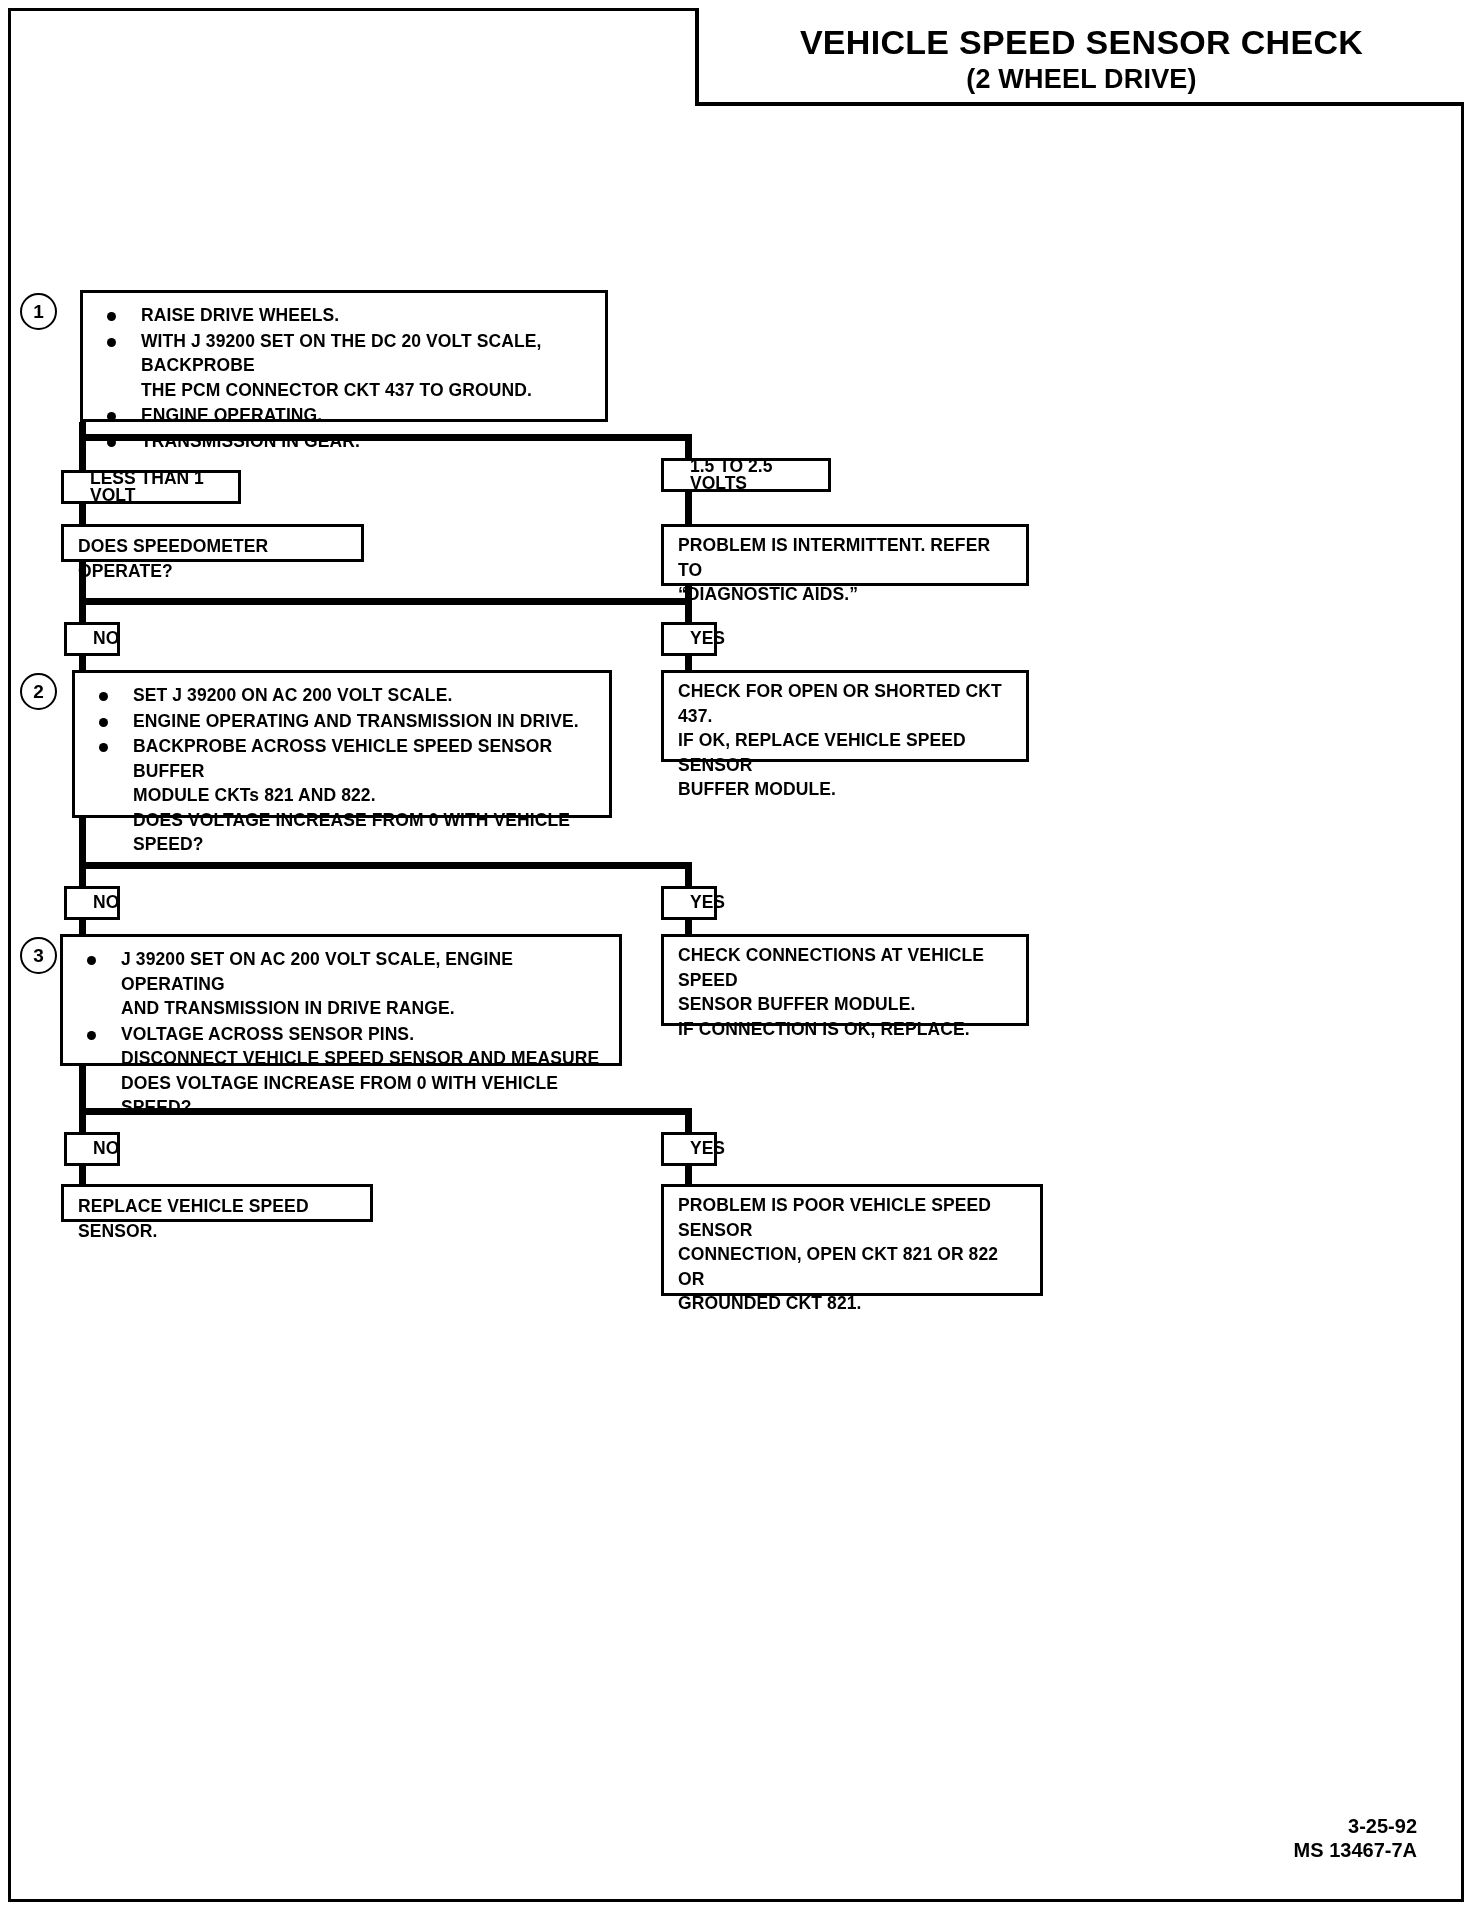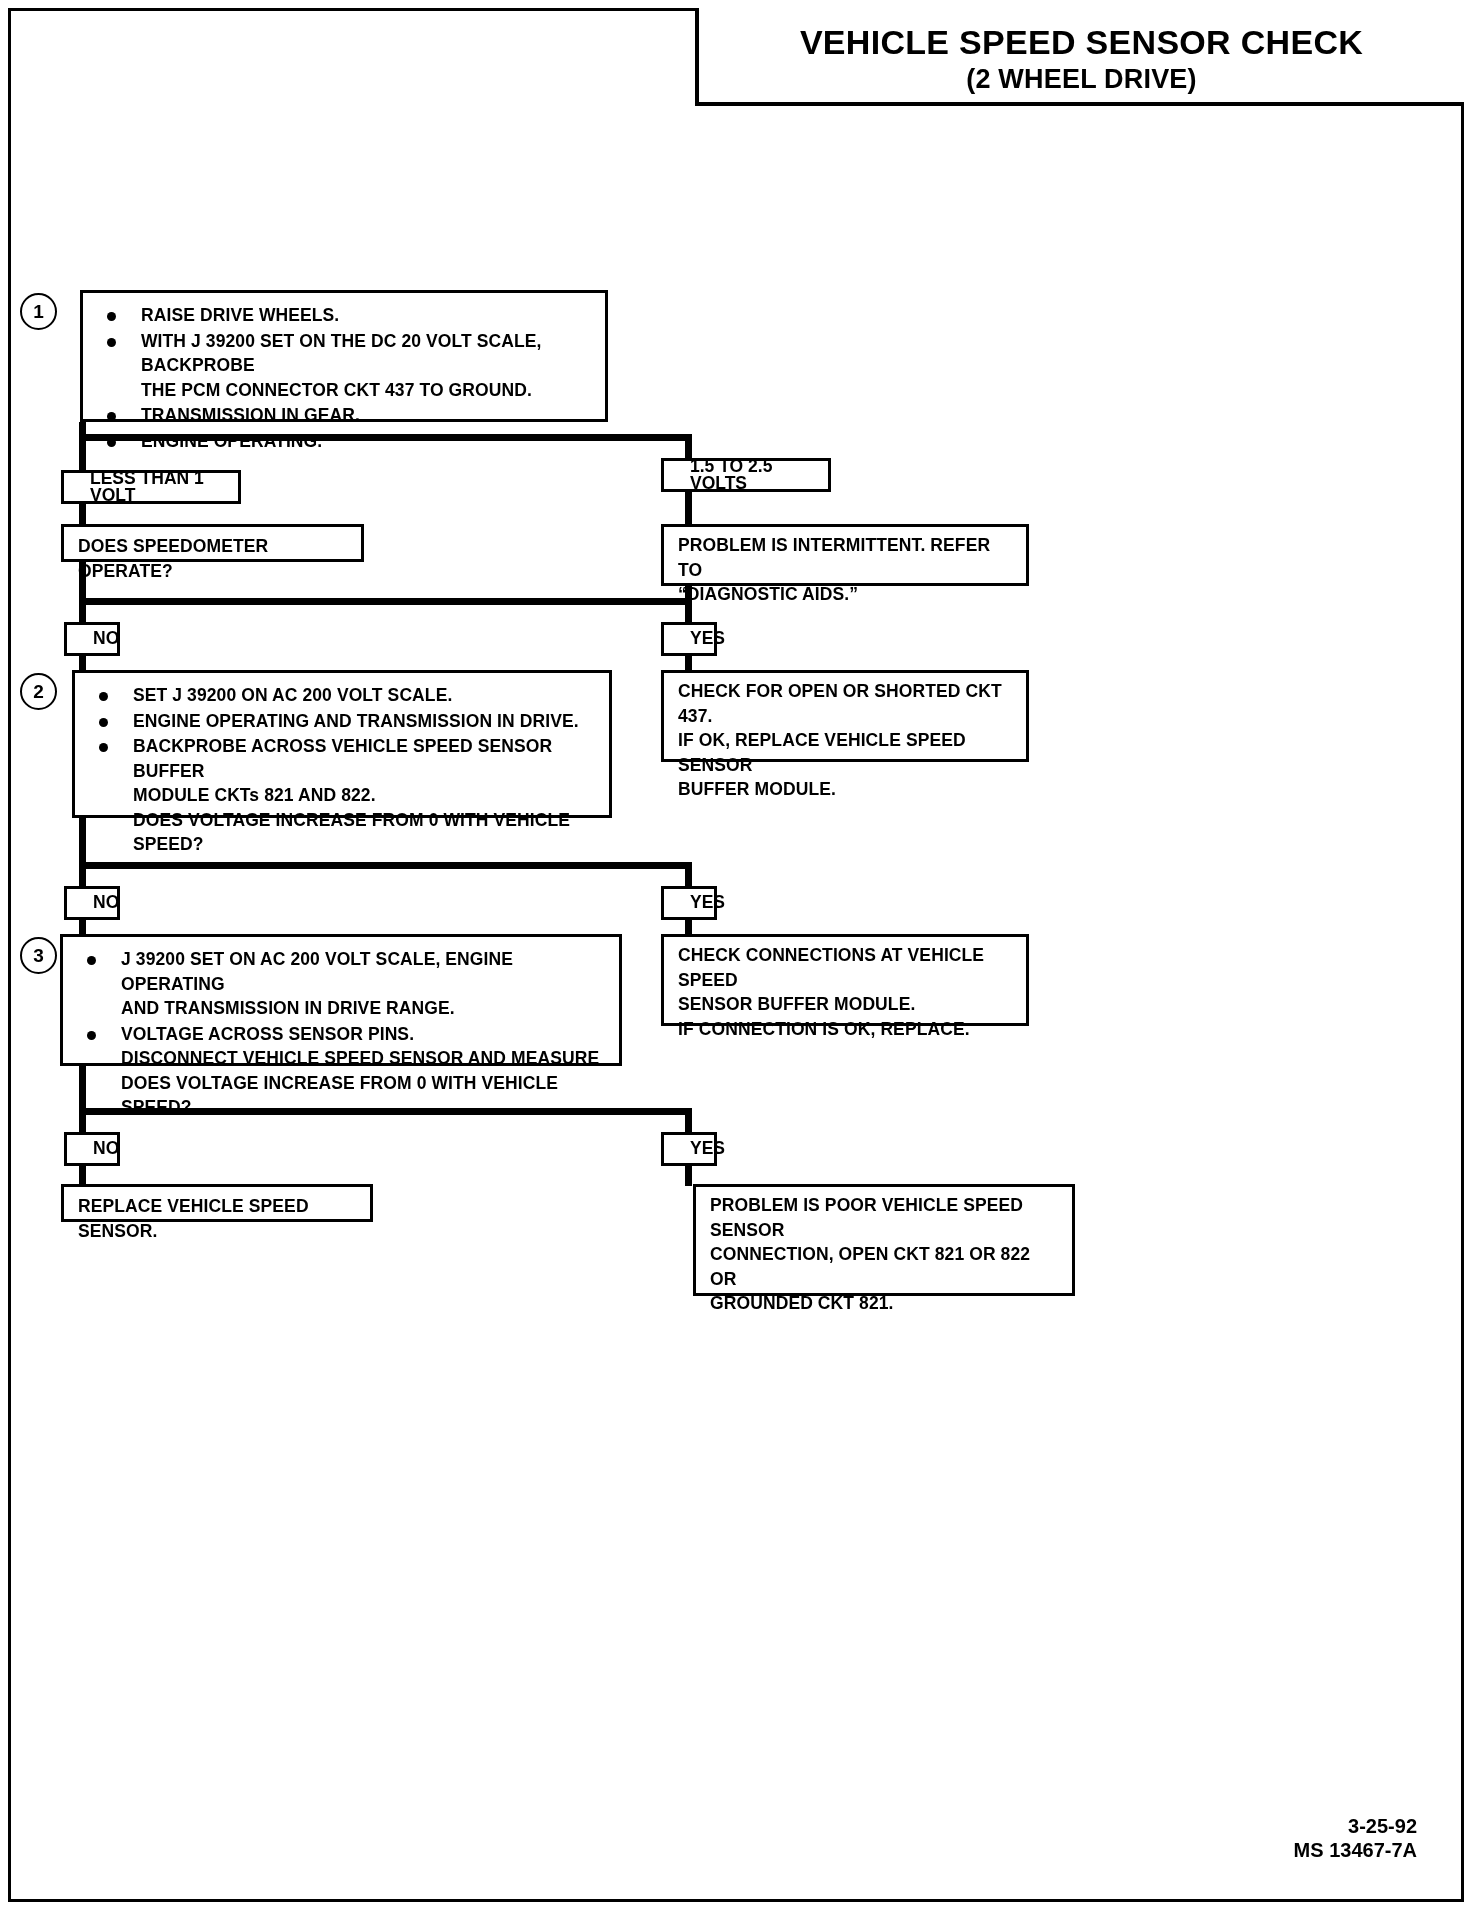--- a/index.html
+++ b/index.html
@@ -125,25 +125,25 @@
         <span class="dot"></span>
         <span class="cont">RAISE DRIVE WHEELS.</span>
       </li>
       <li>
         <span class="dot"></span>
         <span class="cont">WITH J 39200 SET ON THE DC 20 VOLT SCALE, BACKPROBE</span>
         <span class="cont">THE PCM CONNECTOR CKT 437 TO GROUND.</span>
       </li>
       <li>
         <span class="dot"></span>
+        <span class="cont">ENGINE OPERATING.</span>
+      </li>
+      <li>
+        <span class="dot"></span>
         <span class="cont">TRANSMISSION IN GEAR.</span>
-      </li>
-      <li>
-        <span class="dot"></span>
-        <span class="cont">ENGINE OPERATING.</span>
       </li>
     </ul>
   </div>
 
   <div class="ln v" style="left:79px; top:422px; height:118px;"></div>
   <div class="ln h" style="left:79px; top:434px; width:613px;"></div>
   <div class="ln v" style="left:685px; top:434px; height:106px;"></div>
 
   <div class="label-box" style="left:61px; top:470px; width:180px; height:34px;">LESS THAN 1 VOLT</div>
   <div class="label-box" style="left:661px; top:458px; width:170px; height:34px;">1.5 TO 2.5 VOLTS</div>
@@ -245,21 +245,21 @@
   <div class="label-box" style="left:661px; top:1132px; width:56px; height:34px;">YES</div>
 
   <div class="ln v" style="left:685px; top:1166px; height:20px;"></div>
 
   <div class="box" style="left:61px; top:1184px; width:312px; height:38px;">
     <div class="pad" style="padding:7px 12px 7px 14px;">
       <div>REPLACE VEHICLE SPEED SENSOR.</div>
     </div>
   </div>
 
-  <div class="box" style="left:661px; top:1184px; width:382px; height:112px;margin-left:32px;">
+  <div class="box" style="left:661px; top:1184px; width:382px; height:112px;">
     <div class="pad" style="padding:6px 12px 6px 14px;">
       <div>PROBLEM IS POOR VEHICLE SPEED SENSOR</div>
       <div>CONNECTION, OPEN CKT 821 OR 822</div>
       <div>OR</div>
       <div>GROUNDED CKT 821.</div>
     </div>
   </div>
 
   <div class="footer">
     <div>3-25-92</div>

